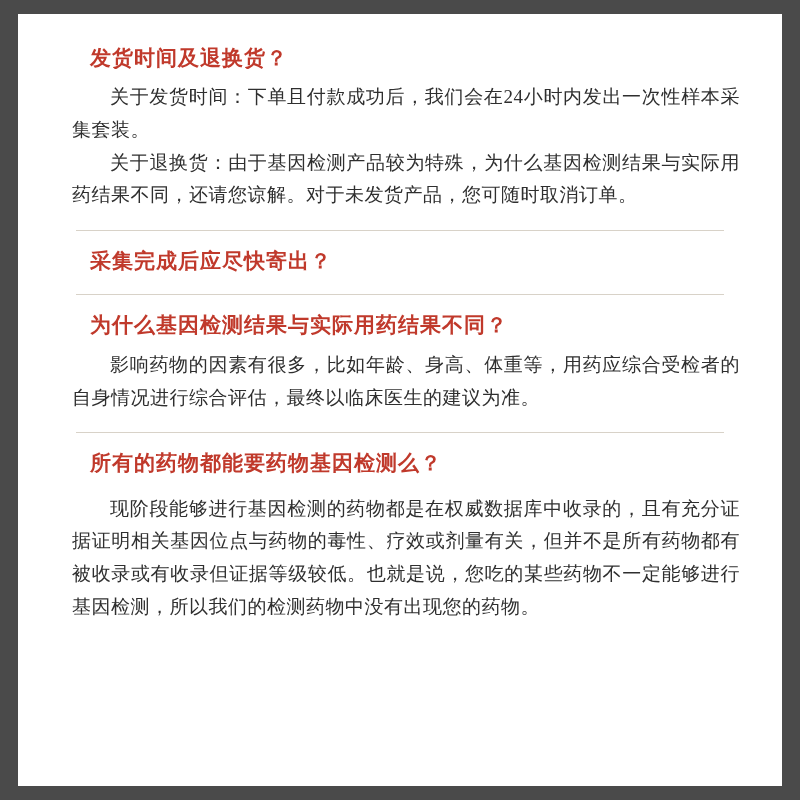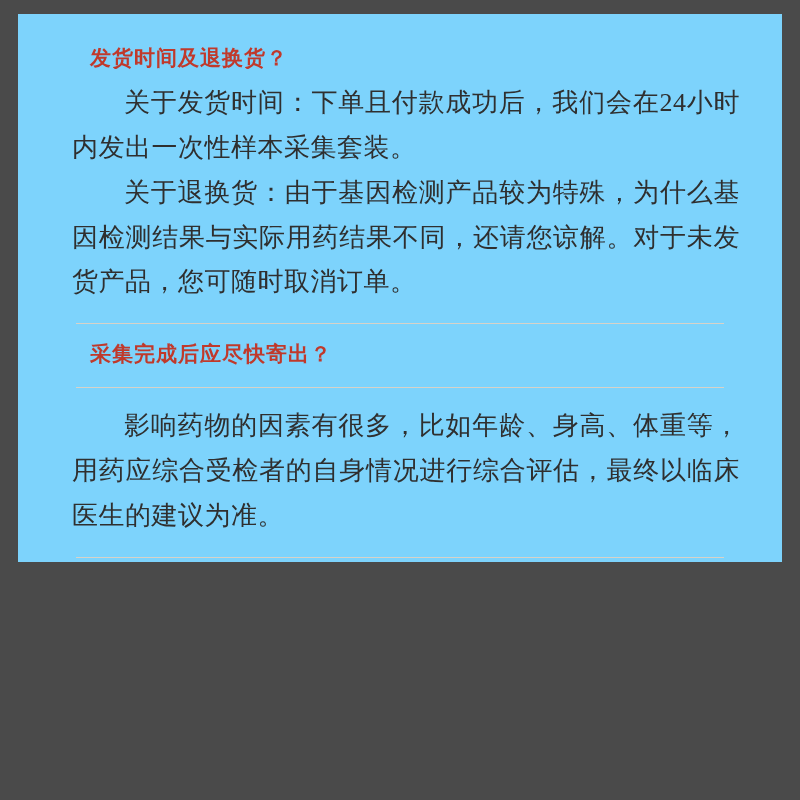--- a/index.html
+++ b/index.html
@@ -11,40 +11,40 @@
     height: 800px;
     background: #4a4a4a;
     font-family: "Liberation Serif", "DejaVu Serif", serif;
     overflow: hidden;
   }
   #page {
     position: absolute;
     left: 18px;
     top: 14px;
     width: 764px;
-    height: 548px;
-    background: #7dd3fc;
+    height: 772px;
+    background: #ffffff;
     box-sizing: border-box;
     padding: 30px 34px 10px 34px;
   }
   .faq-block {
     margin: 0;
   }
   .faq-q {
     color: #c0392b;
     font-size: 21px;
     font-weight: bold;
     letter-spacing: 1px;
     line-height: 1.4;
     margin: 0 0 8px 38px;
     white-space: nowrap;
   }
   .faq-a {
     color: #2f2f2f;
-    font-size: 26px;
+    font-size: 19px;
     line-height: 1.72;
     text-align: justify;
     margin: 0 8px 0 20px;
     letter-spacing: 0.5px;
   }
   .faq-a p {
     margin: 0;
     text-indent: 2em;
   }
   .divider {
@@ -70,21 +70,28 @@
 
   <hr class="divider">
 
   <section class="faq-block">
     <h2 class="faq-q">采集完成后应尽快寄出？</h2>
   </section>
 
   <hr class="divider">
 
   <section class="faq-block">
+    <h2 class="faq-q">为什么基因检测结果与实际用药结果不同？</h2>
     <div class="faq-a">
       <p>影响药物的因素有很多，比如年龄、身高、体重等，用药应综合受检者的自身情况进行综合评估，最终以临床医生的建议为准。</p>
     </div>
   </section>
 
   <hr class="divider">
 
+  <section class="faq-block">
+    <h2 class="faq-q">所有的药物都能要药物基因检测么？</h2>
+    <div class="faq-a sp-1">
+      <p>现阶段能够进行基因检测的药物都是在权威数据库中收录的，且有充分证据证明相关基因位点与药物的毒性、疗效或剂量有关，但并不是所有药物都有被收录或有收录但证据等级较低。也就是说，您吃的某些药物不一定能够进行基因检测，所以我们的检测药物中没有出现您的药物。</p>
+    </div>
+  </section>
 
 </div>
 
 </body></html>

